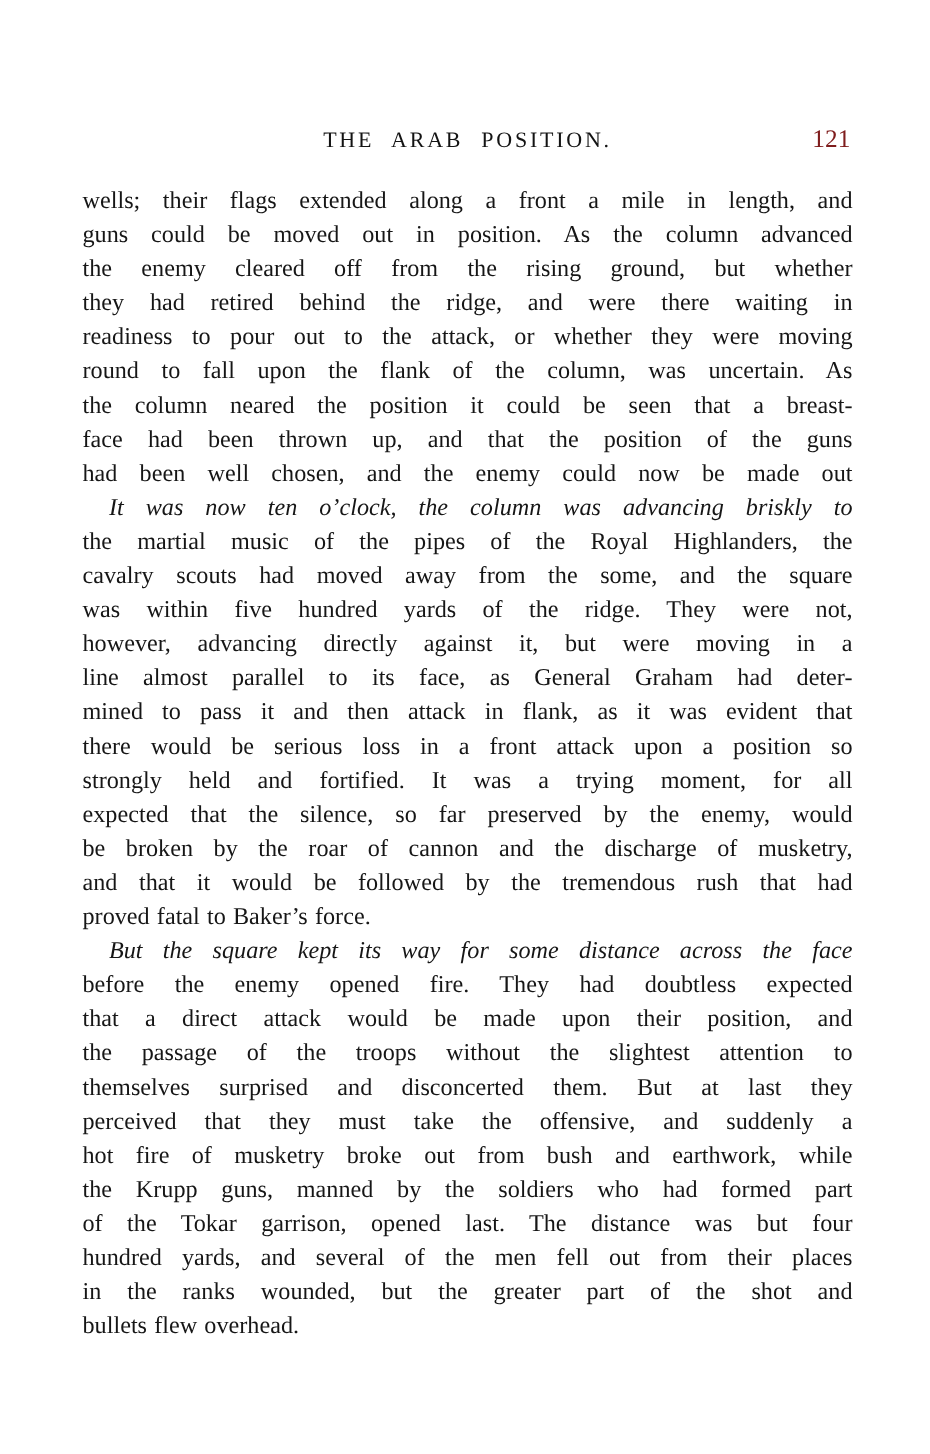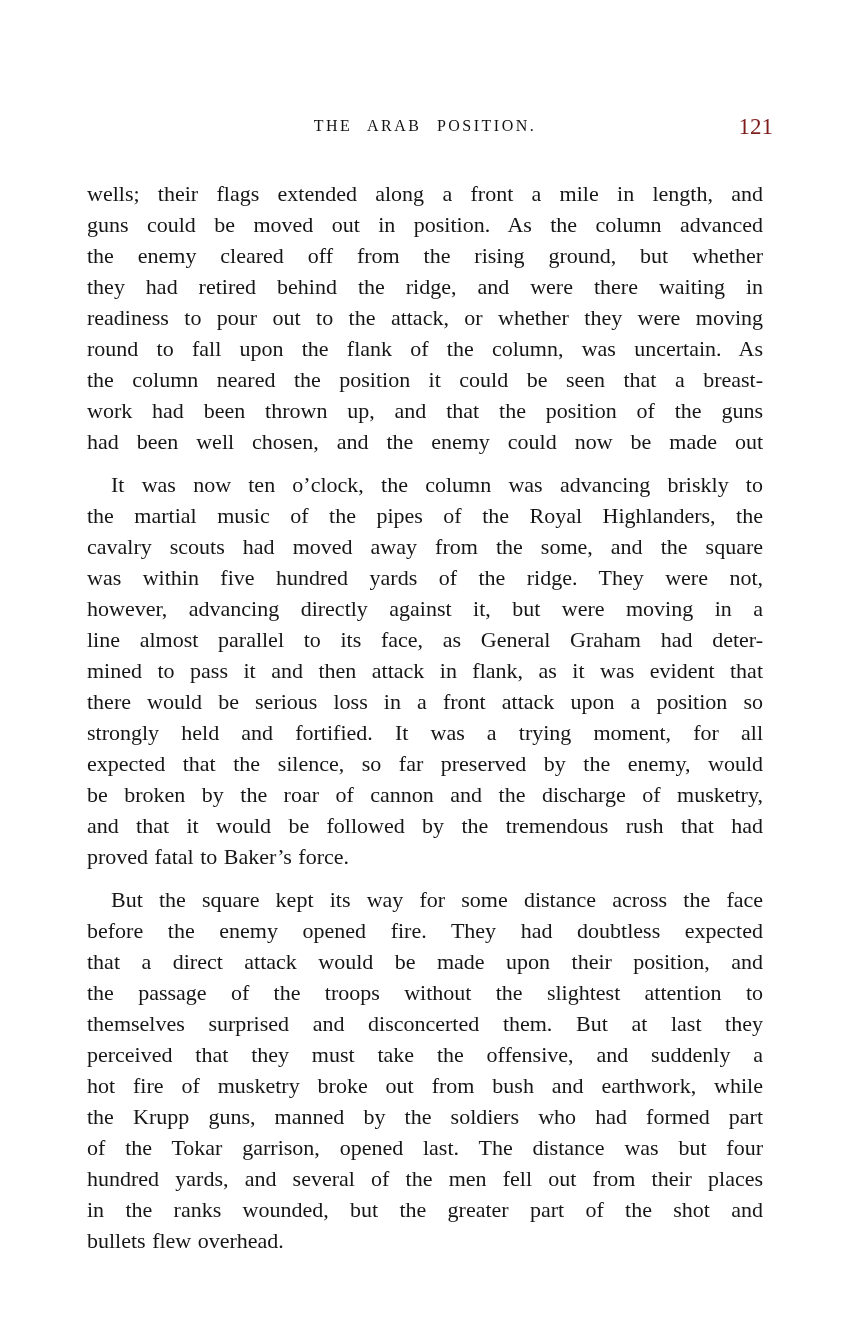--- a/index.html
+++ b/index.html
@@ -21,21 +21,21 @@
     left: 75px;
     top: 114px;
     width: 700px;
     height: 30px;
   }
   .header-title {
     position: absolute;
     left: 0;
     right: 0;
     text-align: center;
-    font-size: 16px;
+    font-size: 20px;
     letter-spacing: 2.5px;
     word-spacing: 9px;
     top: 3px;
     color: #131313;
   }
   .page-number {
     position: absolute;
     right: 2px;
     top: 0;
     font-size: 23px;
@@ -43,55 +43,56 @@
   }
   .text-block {
     position: absolute;
     left: 75px;
     top: 166px;
     width: 700px;
     font-size: 22px;
     line-height: 31px;
   }
   .paragraph {
-    margin: 12px;
+    margin: 0;
     padding: 0;
   }
   .line {
     text-align: justify;
     text-align-last: justify;
     height: 31px;
     white-space: normal;
     word-spacing: 1px;
   }
   .line.last {
     text-align-last: left;
   }
   .line.indent {
     text-indent: 24px;
+    font-style: italic;
   }
 </style>
 </head>
 <body>
 
 <div class="page">
   <div class="running-header">
     <div class="header-title">THE ARAB POSITION.</div>
     <div class="page-number">121</div>
   </div>
   <div class="text-block">
       <div class="paragraph">
         <div class="line">wells; their flags extended along a front a mile in length, and</div>
         <div class="line">guns could be moved out in position.  As the column advanced</div>
         <div class="line">the enemy cleared off from the rising ground, but whether</div>
         <div class="line">they had retired behind the ridge, and were there waiting in</div>
         <div class="line">readiness to pour out to the attack, or whether they were moving</div>
         <div class="line">round to fall upon the flank of the column, was uncertain.  As</div>
         <div class="line">the column neared the position it could be seen that a breast-</div>
-        <div class="line">work had been thrown up, and that the position of the guns</div>
+        <div class="line">face had been thrown up, and that the position of the guns</div>
         <div class="line">had been well chosen, and the enemy could now be made out</div>
       </div>
       <div class="paragraph">
         <div class="line indent">It was now ten o’clock, the column was advancing briskly to</div>
         <div class="line">the martial music of the pipes of the Royal Highlanders, the</div>
         <div class="line">cavalry scouts had moved away from the some, and the square</div>
         <div class="line">was within five hundred yards of the ridge.  They were not,</div>
         <div class="line">however, advancing directly against it, but were moving in a</div>
         <div class="line">line almost parallel to its face, as General Graham had deter-</div>
         <div class="line">mined to pass it and then attack in flank, as it was evident that</div>

